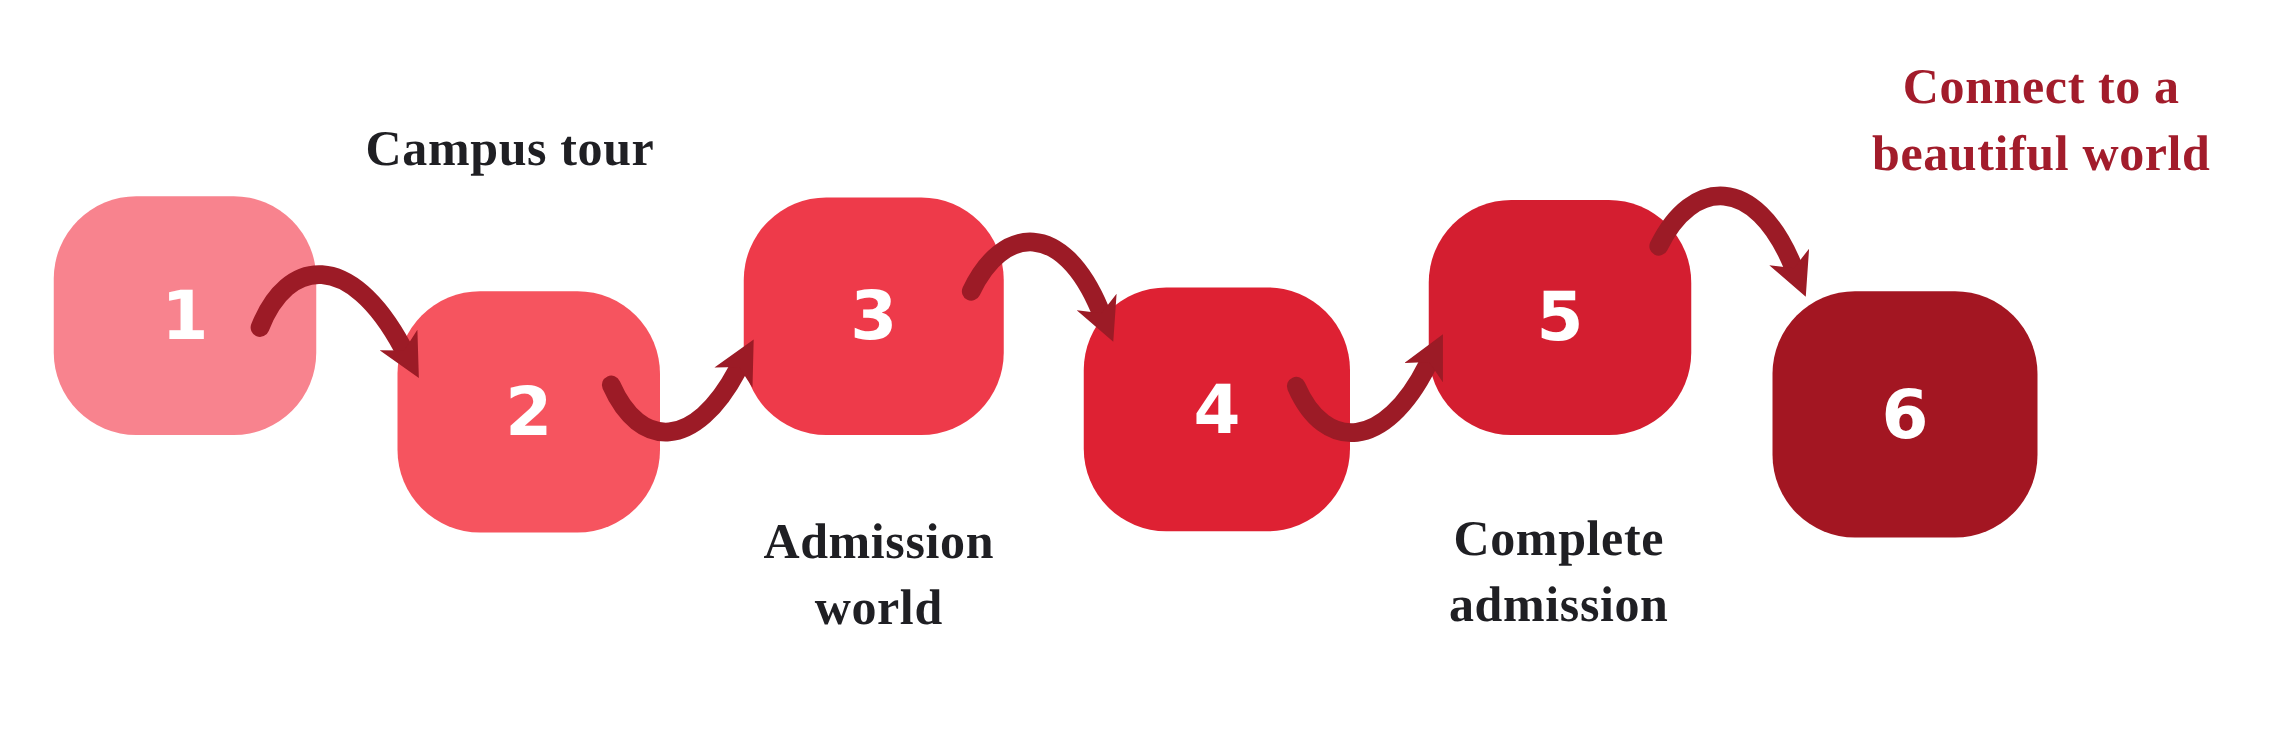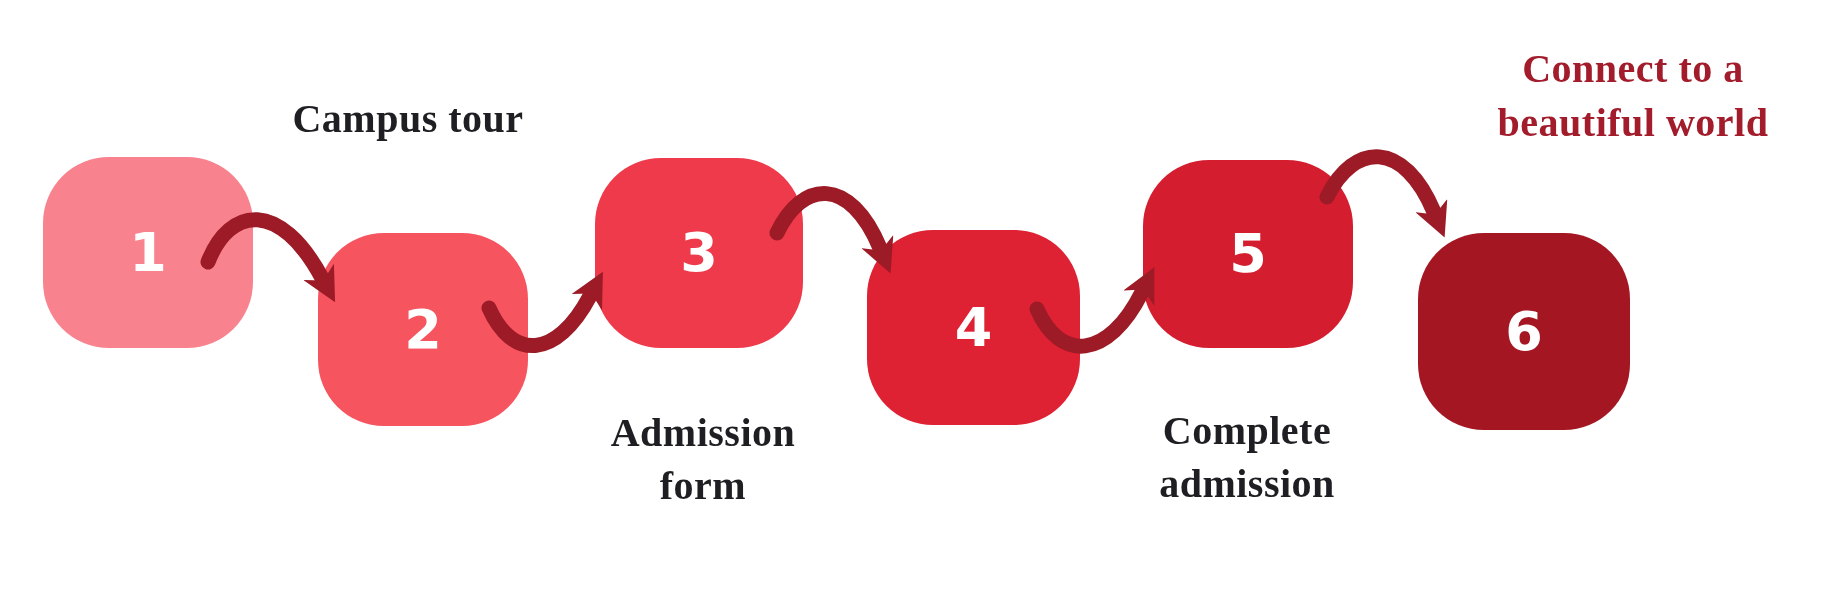--- a/index.html
+++ b/index.html
@@ -117,21 +117,21 @@
   </div>
   <div class="step-square sq-6" style="background-color: rgb(163, 22, 34);">
     <span class="step-number" style="color: rgb(255, 255, 255);">6</span>
   </div>
 
   <div class="step-label lbl-campus">
     <div>Campus tour</div>
   </div>
   <div class="step-label lbl-admission">
     <div>Admission</div>
-    <div>form</div>
+    <div>world</div>
   </div>
   <div class="step-label lbl-submit">
   </div>
   <div class="step-label lbl-complete">
     <div>Complete</div>
     <div>admission</div>
   </div>
 
   <div class="welcome-note" style="color: rgb(162, 28, 43);">
     <div>Connect to a</div>

